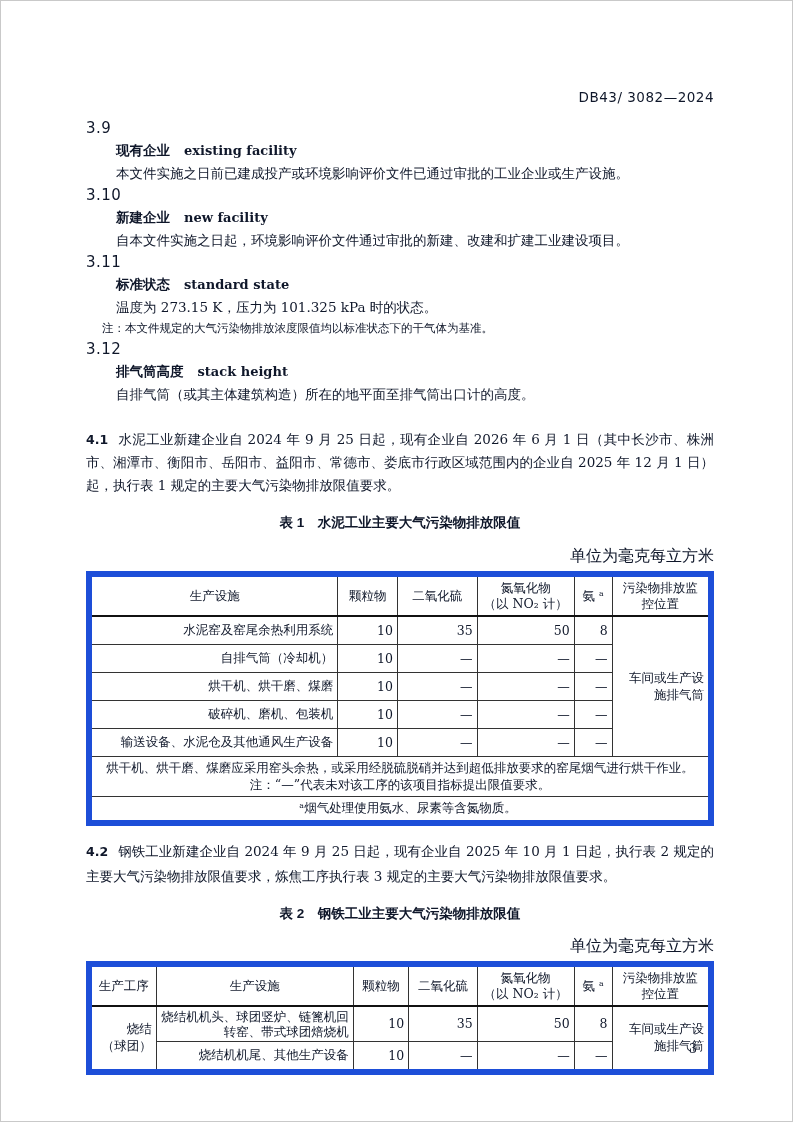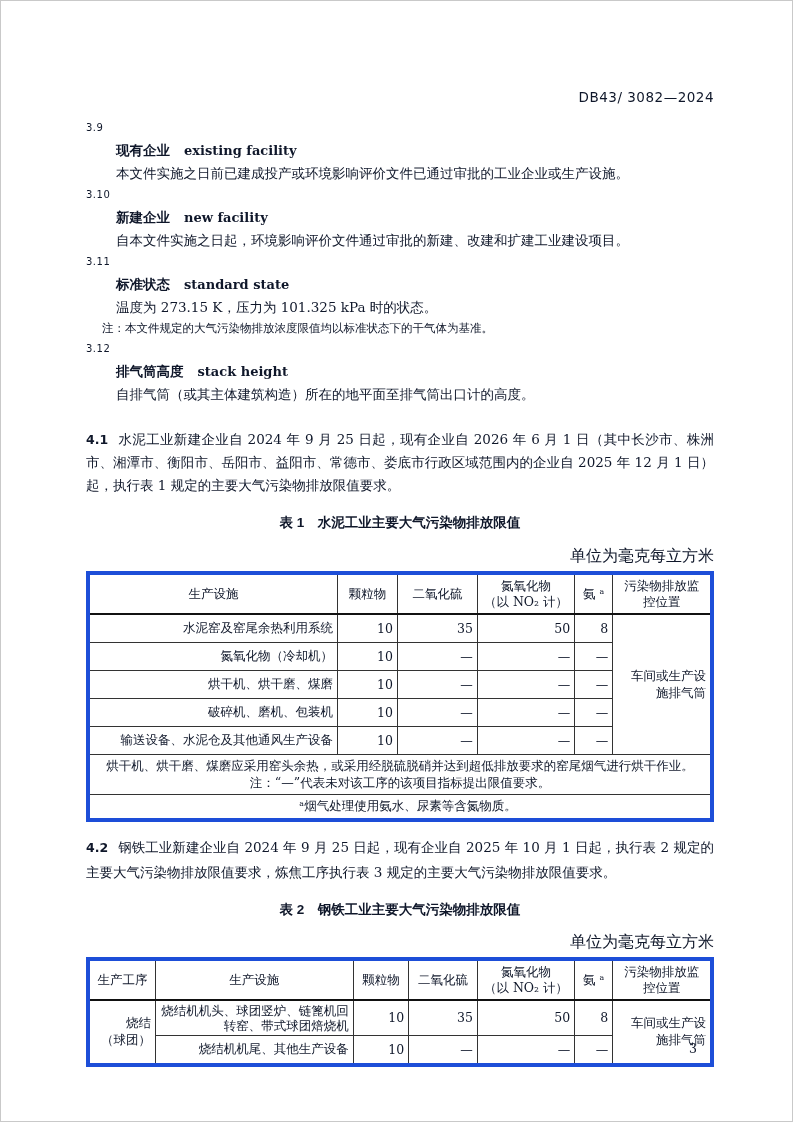--- a/index.html
+++ b/index.html
@@ -20,21 +20,21 @@
     padding-top:88px;
     text-align:right;
     font-size:13.5px;
     letter-spacing:0.5px;
     font-family:"DejaVu Sans","Liberation Sans",sans-serif;
   }
 
   .defs { margin-top:12px; font-size:13.5px; line-height:22px; }
   .clause-num {
     font-family:"DejaVu Sans","Liberation Sans",sans-serif;
-    font-size:10px; letter-spacing:0.5px;
+    font-size:15px; letter-spacing:0.5px;
   }
   .term-line { margin-left:30px; }
   .term-cn { font-family:"DejaVu Sans","Liberation Sans",sans-serif; font-weight:bold; font-size:13.5px; }
   .term-en { font-weight:bold; margin-left:14px; font-size:13px; }
   .clause-body { margin-left:30px; }
   .clause-note { margin-left:16px; font-size:11.5px; line-height:20px; }
 
   .chapter-heading {
     margin-top:26px;
     font-family:"DejaVu Sans","Liberation Sans",sans-serif;
@@ -51,21 +51,21 @@
 
   .table-title {
     margin-top:17px;
     text-align:center;
     font-family:Liberation Sans, sans-serif;
     font-weight:bold; font-size:13.5px;
   }
   .unit-note { text-align:right; font-size:16px; margin-top:14px; margin-bottom:4px; }
   .unit-note-2 { margin-top:13px; }
 
-  table.std { border-collapse:collapse; width:100%; border:4px solid #1d4ed8; table-layout:fixed; }
+  table.std { border-collapse:collapse; width:100%; border:6px solid #1d4ed8; table-layout:fixed; }
   table.std td {
     border:1px solid #333;
     text-align:center;
     vertical-align:middle;
     font-size:12.5px;
     padding:2px 4px;
   }
   table.std tr.head td { border-bottom:2px solid #111; height:34px; line-height:16px; }
   table.std tr.data td { height:23px;text-align:right; }
   .pre { white-space:pre-line; }
@@ -161,21 +161,21 @@
       <tr class="data">
         <td>水泥窑及窑尾余热利用系统</td>
         <td>10</td>
         <td>35</td>
         <td>50</td>
         <td>8</td>
         <td rowspan="5" class="pre">车间或生产设
 施排气筒</td>
       </tr>
       <tr class="data">
-        <td>氮氧化物（冷却机）</td>
+        <td>自排气筒（冷却机）</td>
         <td>10</td>
         <td>—</td>
         <td>—</td>
         <td>—</td>
       </tr>
       <tr class="data">
         <td>烘干机、烘干磨、煤磨</td>
         <td>10</td>
         <td>—</td>
         <td>—</td>

